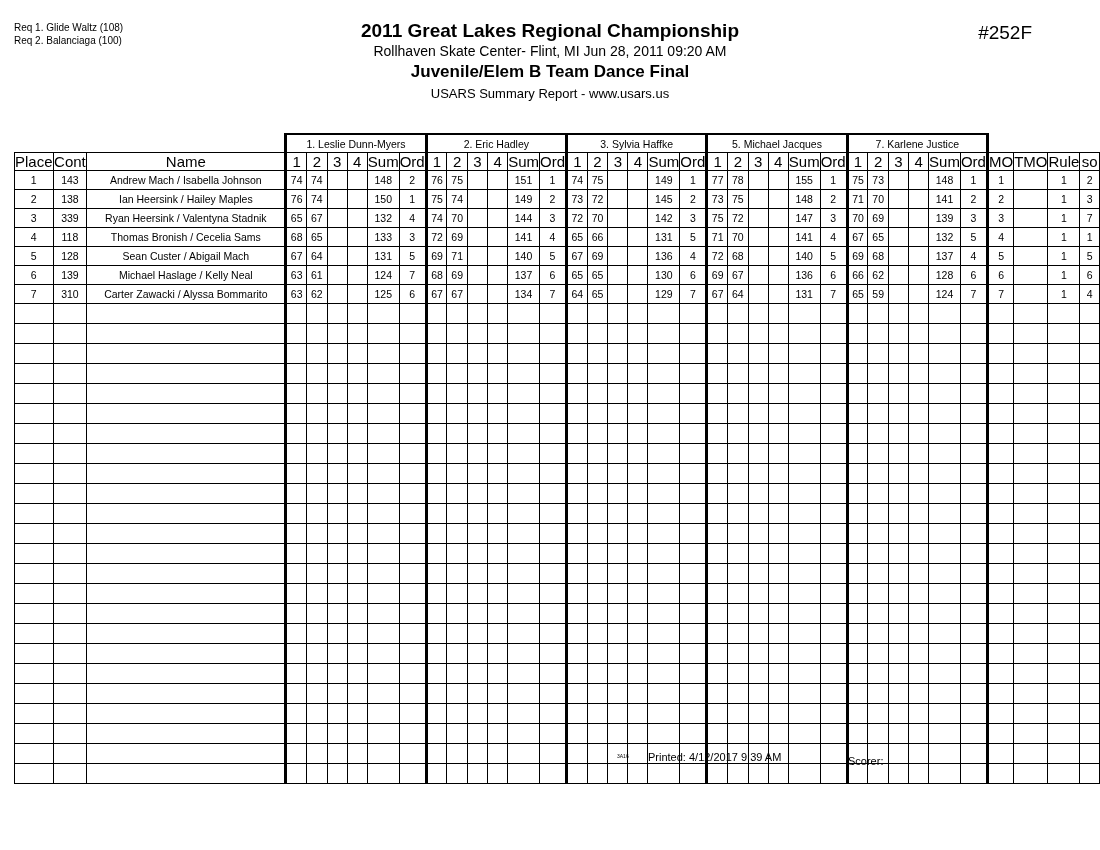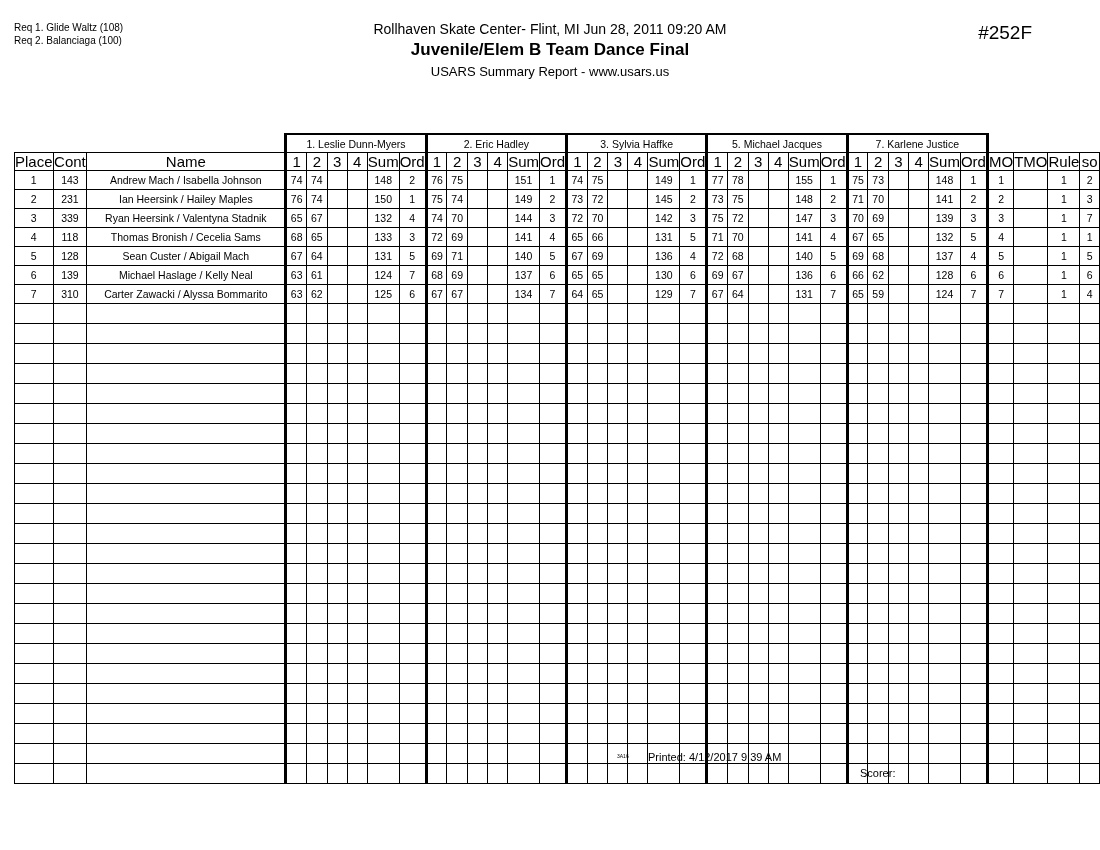--- a/index.html
+++ b/index.html
@@ -145,35 +145,35 @@
     font-size: 5px;
   }
   .footer .printed {
     position: absolute;
     left: 648px;
     top: 0px;
   }
   .footer .scorer {
     position: absolute;
     left: 848px;
-    top: 16px;
-    margin-left: 12px;
+    top: 4px;
   }
 </style>
 </head>
 <body>
 
 <div class="page">
 
   <div class="reqs">
     <div>Req  1.  Glide Waltz (108)</div>
     <div>Req  2.  Balanciaga (100)</div>
   </div>
 
   <div class="header">
+    <div class="title-main">2011 Great Lakes Regional Championship</div>
     <div class="title-venue">Rollhaven Skate Center- Flint, MI  Jun 28, 2011  09:20 AM</div>
     <div class="title-event">Juvenile/Elem B Team Dance Final</div>
     <div class="title-report">USARS Summary Report - www.usars.us</div>
   </div>
   <div class="sheet-no">#252F</div>
 
   <table class="grid">
     <colgroup>
       <col style="width:26px">
         <col style="width:34px">
@@ -311,21 +311,21 @@
       <td class="cell-left">148</td>
       <td class="cell-ord thickR">1</td>
       <td class="cell-left">1</td>
       <td class="cell-left"></td>
       <td class="cell-left">1</td>
       <td class="cell-left">2</td>
     </tr>
 
     <tr class="data">
       <td class="data-bold">2</td>
-      <td class="data-bold cell-num">231</td>
+      <td class="data-bold cell-num">138</td>
       <td class="data-bold cell-left">Ian Heersink / Hailey Maples</td>
       <td class="cell-left thickL">76</td>
       <td class="cell-left">74</td>
       <td class="cell-left"></td>
       <td class="cell-left"></td>
       <td class="cell-left">150</td>
       <td class="cell-ord">1</td>
       <td class="cell-left thickL">75</td>
       <td class="cell-left">74</td>
       <td class="cell-left"></td>

